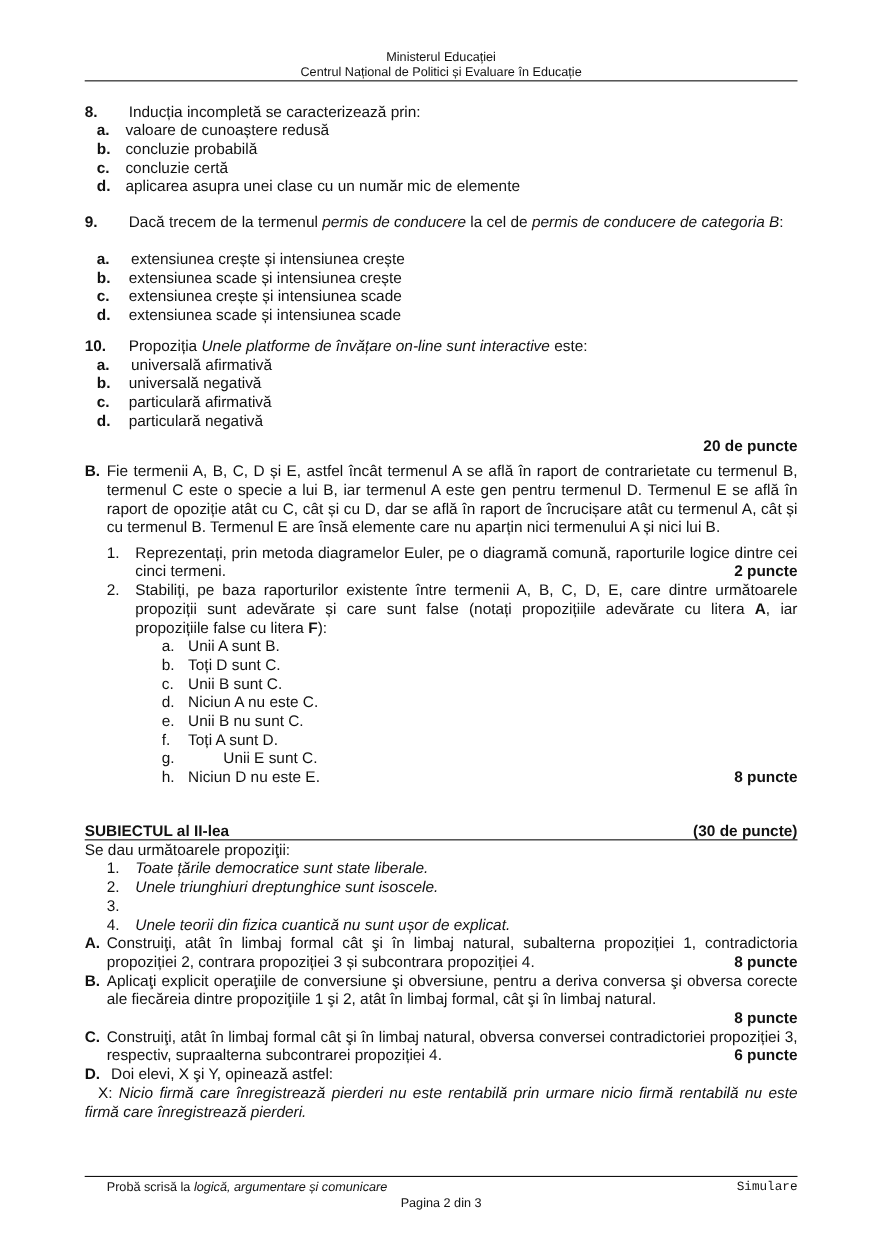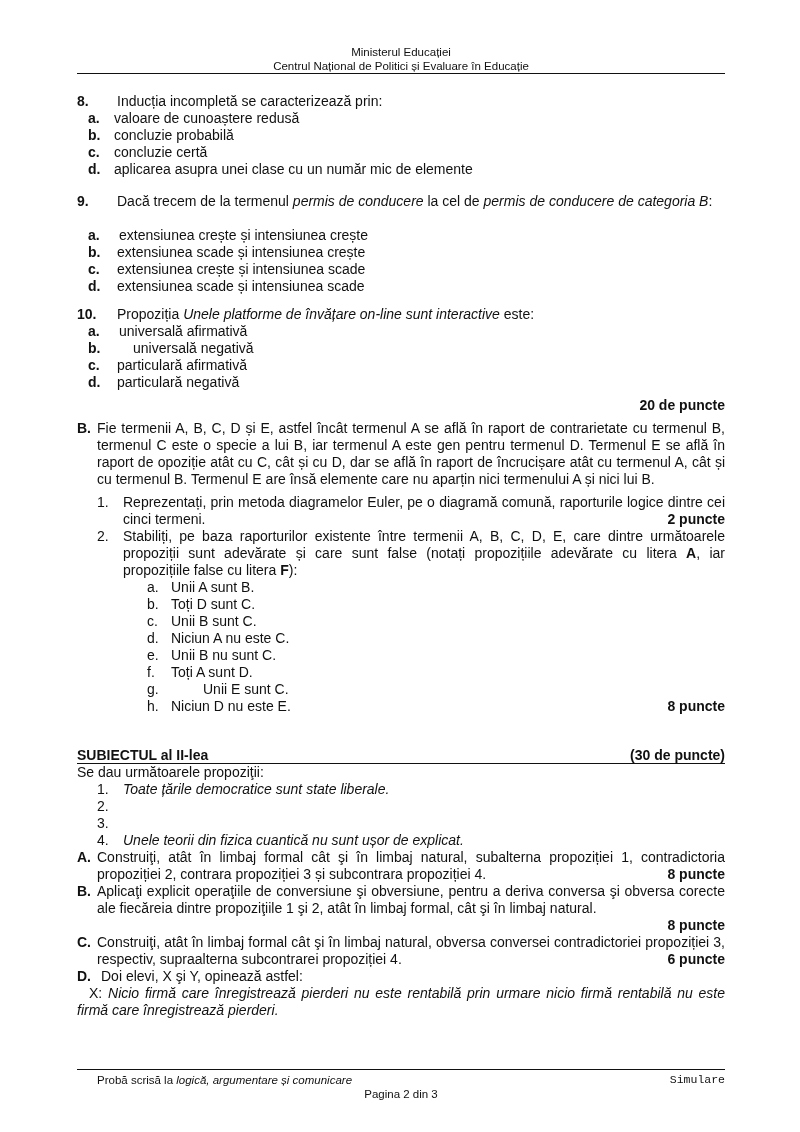--- a/index.html
+++ b/index.html
@@ -86,21 +86,21 @@
     <div class="row">
       <span class="num">10.</span>
       <span class="txt"><span>Propoziția </span><i>Unele platforme de învățare on-line sunt interactive</i><span> este:</span></span>
     </div>
     <div class="row">
       <span class="opt">a.</span>
       <span class="otxt" style="left:42px;">universală afirmativă</span>
     </div>
     <div class="row">
       <span class="opt">b.</span>
-      <span class="otxt" style="left:56px;">universală negativă</span>
+      <span class="otxt" style="left:40px;">universală negativă</span>
     </div>
     <div class="row">
       <span class="opt">c.</span>
       <span class="otxt" style="left:40px;">particulară afirmativă</span>
     </div>
     <div class="row">
       <span class="opt">d.</span>
       <span class="otxt" style="left:40px;">particulară negativă</span>
     </div>
     <div class="row right-bold" style="margin-top:6px;">20 de puncte</div>
@@ -168,20 +168,21 @@
       <span style="position:absolute;right:0;font-weight:bold;">(30 de puncte)</span>
     </div>
     <div class="row">Se dau următoarele propoziţii:</div>
     <div style="margin-left:20px;">
       <div class="row">
           <span style="position:absolute;left:0;">1.</span>
           <i style="position:absolute;left:26px;">Toate țările democratice sunt state liberale.</i>
         </div>
       <div class="row">
           <span style="position:absolute;left:0;">2.</span>
+          <i style="position:absolute;left:26px;">Unele triunghiuri dreptunghice sunt isoscele.</i>
         </div>
       <div class="row">
           <span style="position:absolute;left:0;">3.</span>
         </div>
       <div class="row">
           <span style="position:absolute;left:0;">4.</span>
           <i style="position:absolute;left:26px;">Unele teorii din fizica cuantică nu sunt ușor de explicat.</i>
         </div>
     </div>
 

